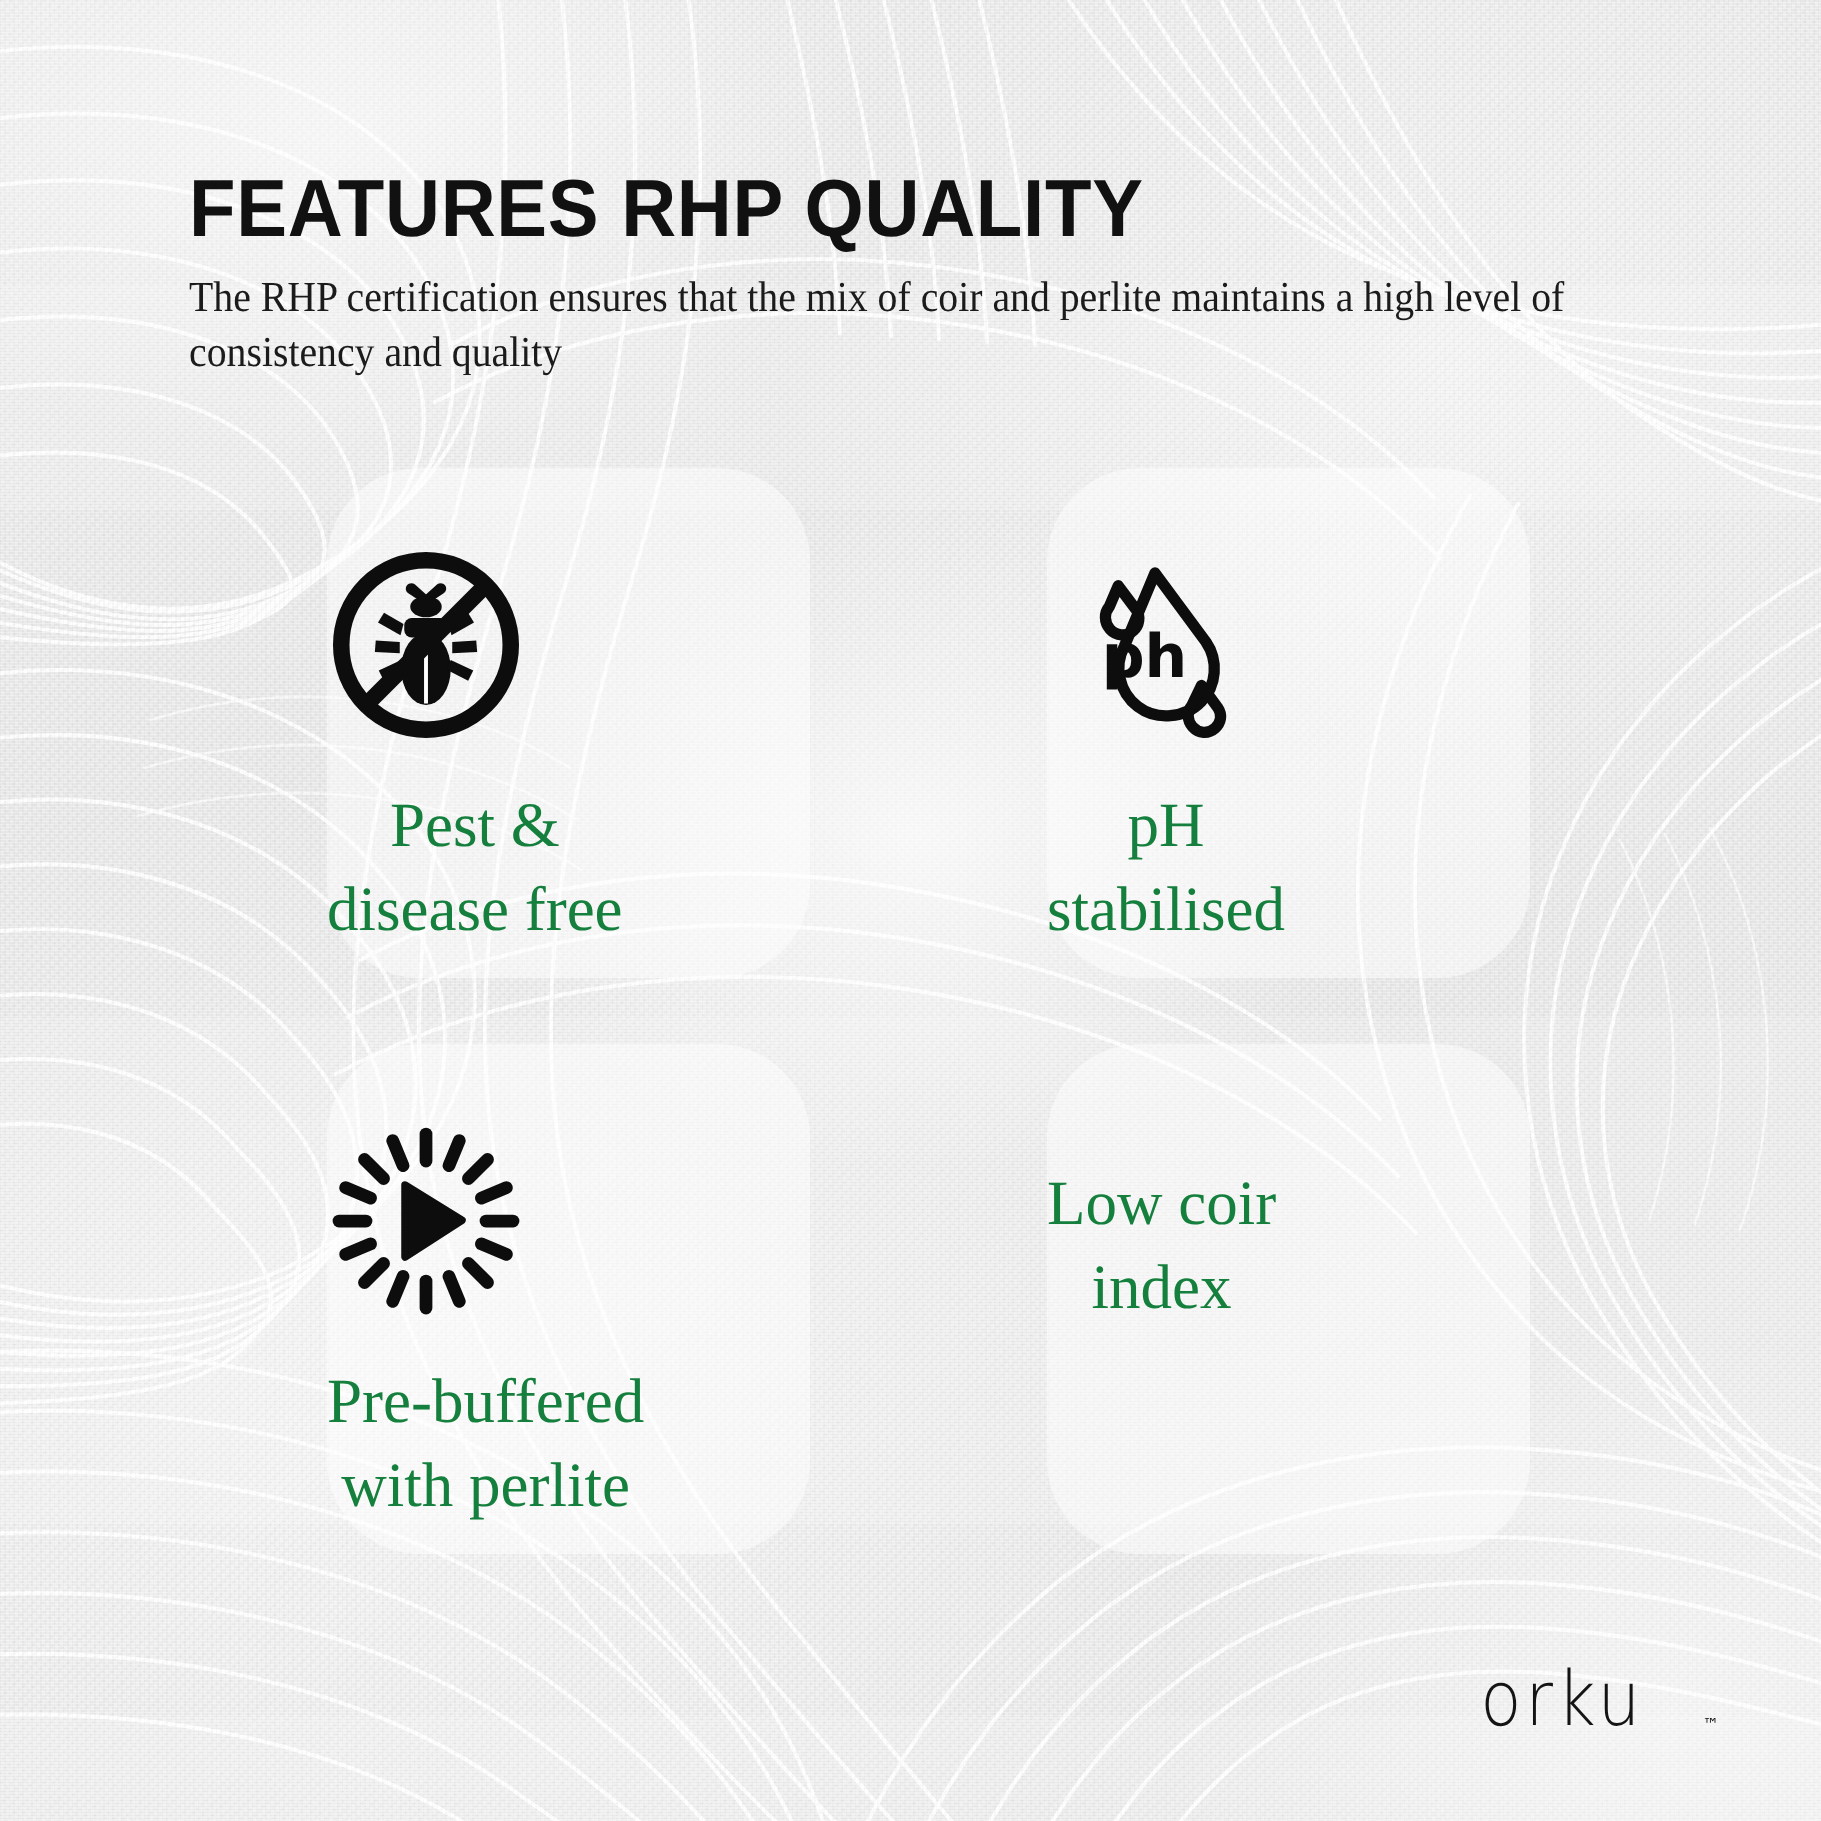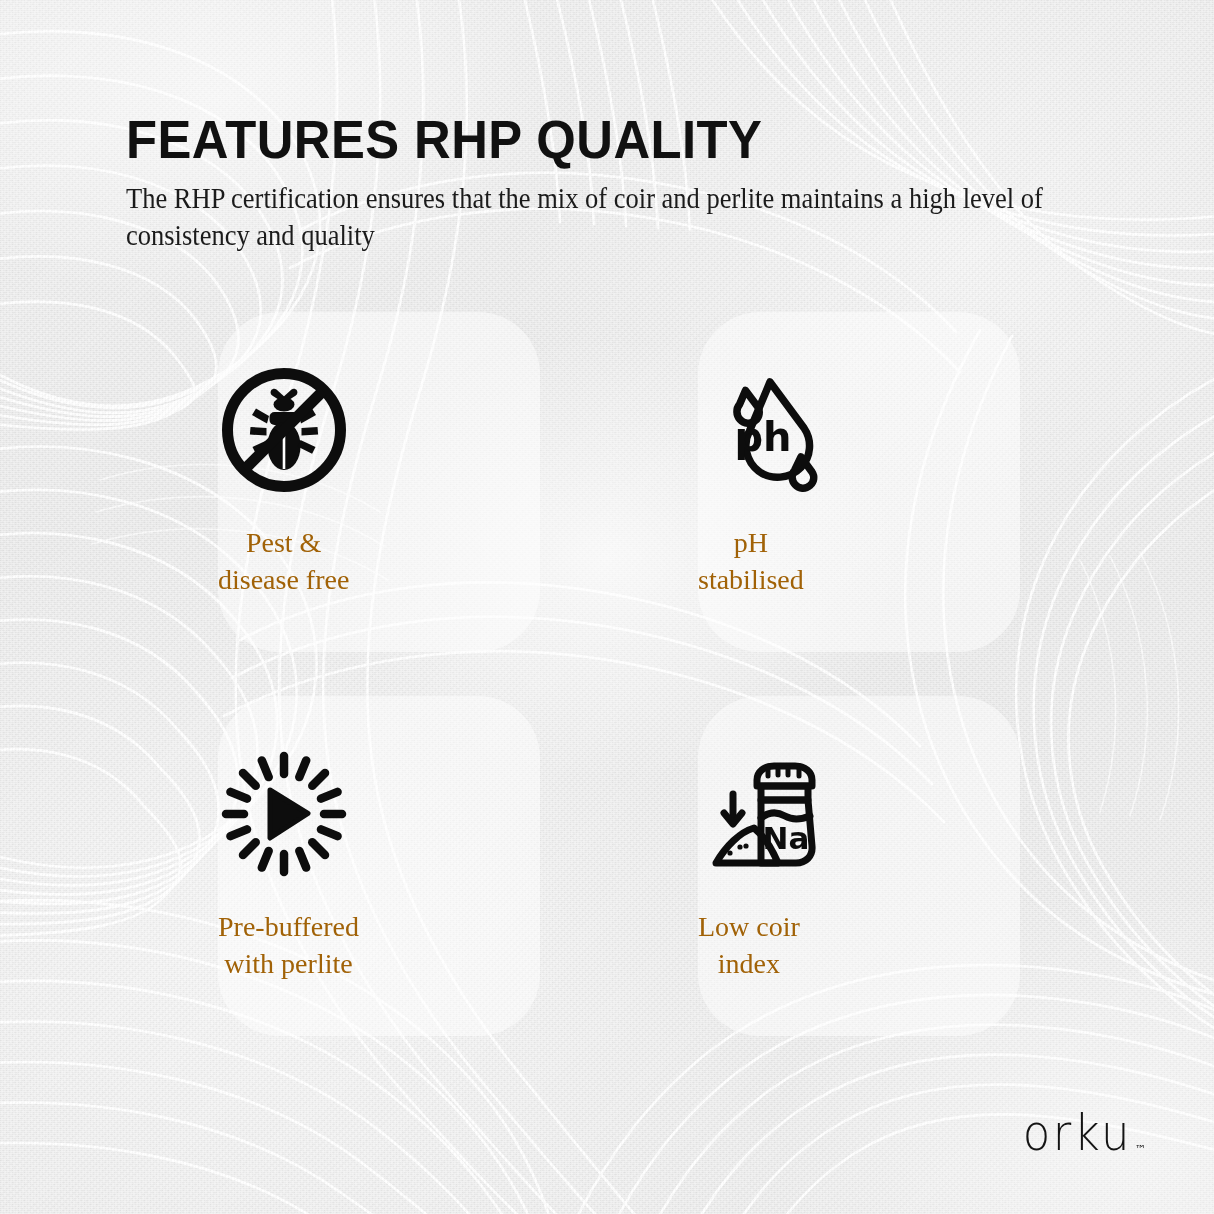--- a/index.html
+++ b/index.html
@@ -123,34 +123,35 @@
     height: 132px;
     display: flex;
     align-items: center;
     justify-content: center;
   }
   .icon-wrap svg { display: block; }
 
   .card-label {
     margin-top: 28px;
     font-family: "Liberation Serif", serif;
-    font-size: 28px;
+    font-size: 42px;
     line-height: 1.33;
-    color: #a16207;
+    color: #15803d;
     text-align: center;
     white-space: pre-line;
   }
 
   
   .logo {
     position: absolute;
     right: 68px;
     bottom: 56px;
     display: flex;
     align-items: flex-end;
+    gap: 36px;
   }
   .logo-word {
     font-family: "DejaVu Sans", sans-serif;
     font-weight: 300;
     font-size: 45px;
     letter-spacing: 2.5px;
     color: #141414;
     line-height: 1;
     transform: scaleY(1.12);
     transform-origin: bottom left;
@@ -336,50 +337,20 @@
             <line x1="64" y1="6" x2="64" y2="24" transform="rotate(337.5 64 64)"></line>
           </g>
           <path d="M50 40 L88 63.5 L50 88 Z" fill="#0d0d0d" stroke="#0d0d0d" stroke-width="5" stroke-linejoin="round"></path>
         </svg>
       </div>
       <div class="card-label">Pre-buffered
 with perlite</div>
     </div>
 
     <div class="card">
-      <div class="icon-wrap">
-        <svg width="128" height="128" viewBox="0 0 128 128">
-          <g fill="none" stroke="#0d0d0d" stroke-width="7" stroke-linejoin="round" stroke-linecap="round">
-
-            <path d="M57 30 C57 22 64 16 74 16 L95 16 C105 16 112 22 112 30 L112 36 L57 36 Z"></path>
-
-            <line x1="68" y1="19" x2="68" y2="26" stroke-width="5"></line>
-            <line x1="78" y1="18" x2="78" y2="25" stroke-width="5"></line>
-            <line x1="88" y1="18" x2="88" y2="25" stroke-width="5"></line>
-            <line x1="99" y1="19" x2="99" y2="26" stroke-width="5"></line>
-
-            <path d="M61 36 L108 36 L108 50 L61 50 Z"></path>
-
-            <path d="M61 50 L108 50 L112 96 C113 106 106 113 96 113 L61 113 Z"></path>
-
-            <path d="M61 68 C70 61, 78 62, 85 66 C92 70, 100 70, 110 66"></path>
-
-            <path d="M16 113 C26 96, 40 82, 54 78 C64 86, 72 99, 78 113 Z"></path>
-
-            <line x1="33" y1="44" x2="33" y2="72" stroke-width="7"></line>
-            <path d="M24 63 L33 74 L42 63" stroke-width="7"></path>
-          </g>
-
-          <circle cx="30" cy="103" r="2.6" fill="#0d0d0d"></circle>
-          <circle cx="40" cy="97" r="2.6" fill="#0d0d0d"></circle>
-          <circle cx="46" cy="96" r="2.6" fill="#0d0d0d"></circle>
-
-          <text x="86" y="99" text-anchor="middle" font-family="DejaVu Sans, sans-serif" font-size="31" font-weight="700" fill="#0d0d0d">Na</text>
-        </svg>
-      </div>
       <div class="card-label">Low coir
 index</div>
     </div>
 
   </div>
 
   <div class="logo">
     <span class="logo-word">orku</span>
     <span class="logo-tm">™</span>
   </div>

